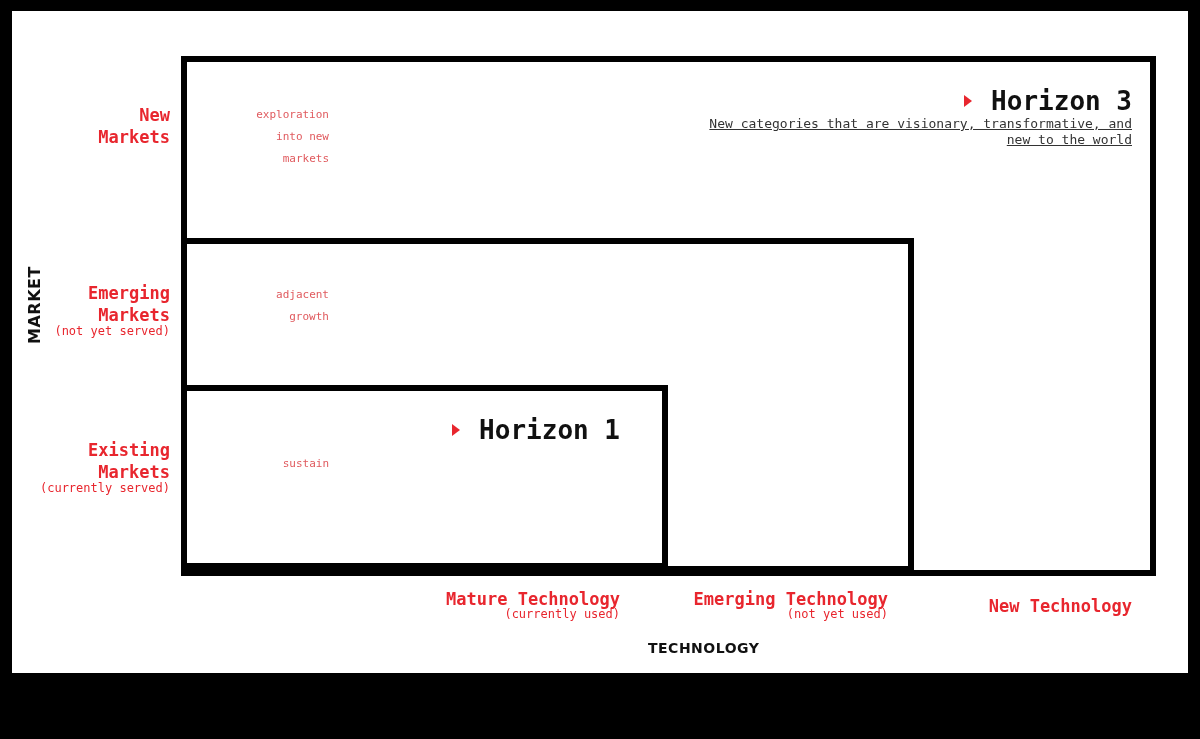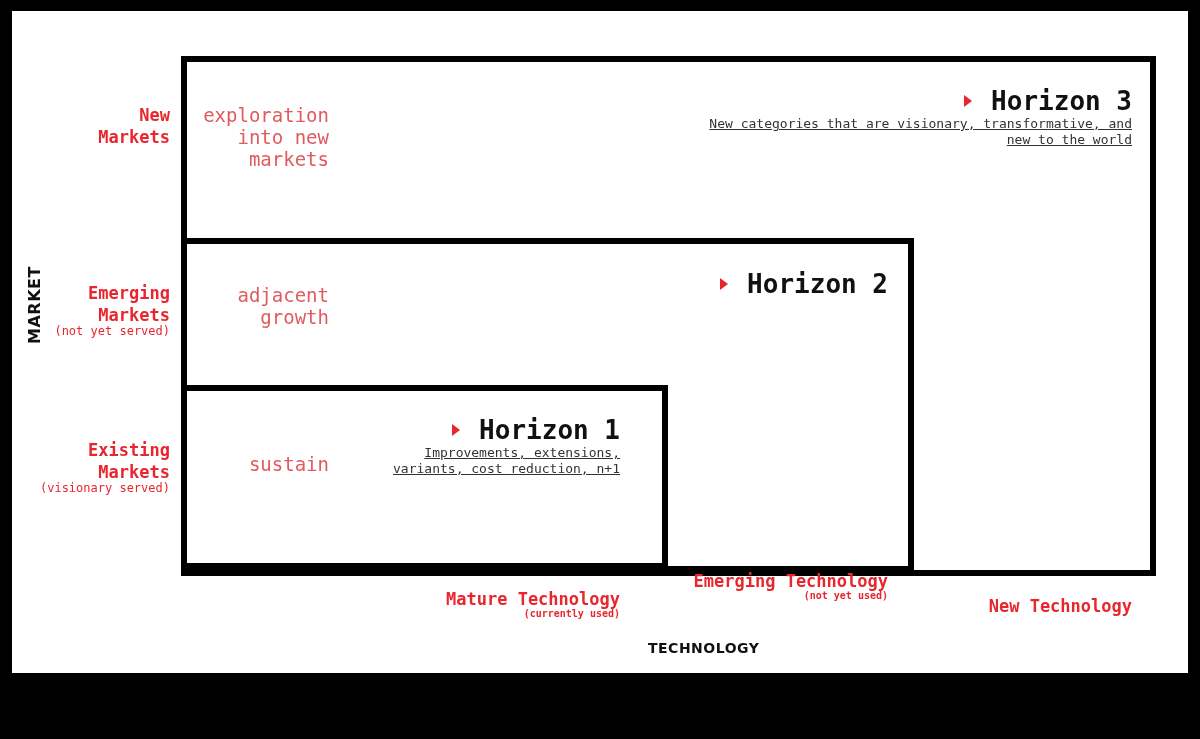--- a/index.html
+++ b/index.html
@@ -35,21 +35,21 @@
   .axis-tech { left: 648px; top: 640px; font-size: 14px; }
 
   .row-label {
     position: absolute; right: 1030px; text-align: right;
     font-weight: bold; font-size: 17px; line-height: 22px;
   }
   .row-label .sub { display: block; font-size: 12px; line-height: 10px; font-weight: normal; }
 
   .zone-label {
     position: absolute; right: 871px; text-align: right;
-    font-size: 19px; line-height: 22px; color: #e05a5e;
+    font-size: 11px; line-height: 22px; color: #e05a5e;
   }
 
   .horizon {
     position: absolute; text-align: right;
   }
   .horizon .title {
     font-weight: bold; font-size: 26px; line-height: 30px; color: #111;
     display: inline-flex; align-items: center; gap: 19px;
   }
   .horizon .arrow {
@@ -57,21 +57,21 @@
     border-top: 6px solid transparent; border-bottom: 6px solid transparent;
     border-left: 8px solid #e8262e;
   }
   .horizon .desc {
     font-size: 13px; line-height: 16px; color: #333; white-space: pre-line; text-decoration: underline;
   }
 
   .col-label {
     position: absolute; text-align: right; font-weight: bold; font-size: 17px; line-height: 20px;
   }
-  .col-label .sub { display: block; font-size: 10px; line-height: 10px; font-weight: bold; }
+  .col-label .sub { display: block; font-size: 12px; line-height: 10px; font-weight: normal; }
 </style>
 </head>
 <body>
 
 <div class="panel"></div>
 
 <div class="box box-h3"></div>
 <div class="box box-h2"></div>
 <div class="box box-h1"></div>
 
@@ -83,58 +83,52 @@
   <div>Markets</div>
 </div>
 <div class="row-label red" style="top:282px;">
   <div>Emerging</div>
   <div>Markets</div>
   <span class="sub">(not yet served)</span>
 </div>
 <div class="row-label red" style="top:439px;">
   <div>Existing</div>
   <div>Markets</div>
-  <span class="sub">(visionary served)</span>
+  <span class="sub">(currently served)</span>
 </div>
 
 <div class="zone-label" style="top:104px; white-space:pre-line;">exploration
 into new
 markets</div>
 <div class="zone-label" style="top:284px; white-space:pre-line;">adjacent
 growth</div>
 <div class="zone-label" style="top:453px; white-space:pre-line;">sustain</div>
 
 <div class="horizon" style="right:68px; top:86px;">
   <div class="title">
     <span class="arrow"></span>
     <span>Horizon 3</span>
   </div>
   <div class="desc">New categories that are visionary, transformative, and
 new to the world</div>
 </div>
 
 <div class="horizon" style="right:312px; top:269px;">
-  <div class="title">
-    <span class="arrow"></span>
-    <span>Horizon 2</span>
-  </div>
 </div>
 
 <div class="horizon" style="right:580px; top:415px;">
   <div class="title">
     <span class="arrow"></span>
     <span>Horizon 1</span>
   </div>
-  <div class="desc">Improvements, extensions,
-variants, cost reduction, n+1</div>
 </div>
 
 <div class="col-label red" style="right:580px; top:589px;">
   <div>Mature Technology</div>
   <span class="sub">(currently used)</span>
 </div>
-<div class="col-label red" style="right:312px; top:571px;">
+<div class="col-label red" style="right:312px; top:589px;">
   <div>Emerging Technology</div>
   <span class="sub">(not yet used)</span>
 </div>
 <div class="col-label red" style="right:68px; top:596px;">
   <div>New Technology</div>
 </div>
 
 </body></html>

